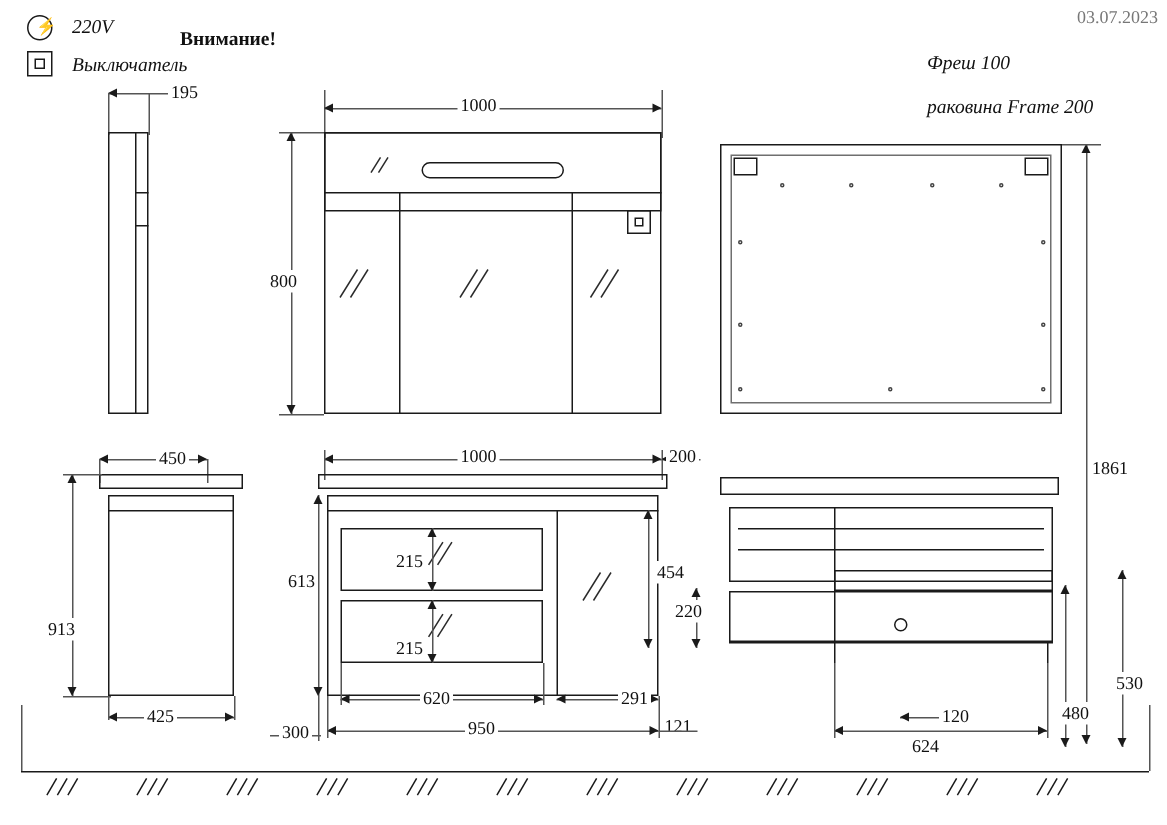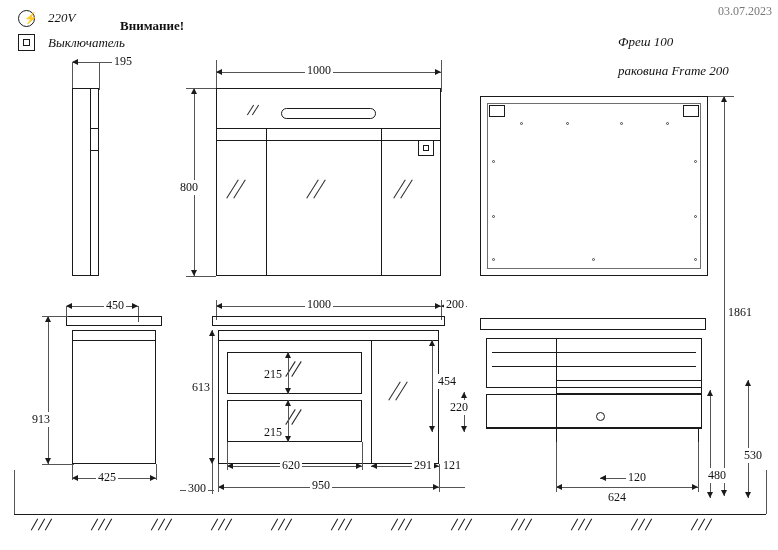--- a/index.html
+++ b/index.html
@@ -232,21 +232,21 @@
   <div class="arrowR" style="left:433px;top:463px;"></div>
   <div class="dim" style="left:384px;top:458px;margin-left:28px;">291</div>
 
   <div class="ln h thin" style="left:218px;top:487px;width:221px;"></div>
   <div class="arrowL" style="left:218px;top:484px;"></div>
   <div class="arrowR" style="left:433px;top:484px;"></div>
   <div class="dim" style="left:310px;top:478px;">950</div>
   <div class="ln v thin" style="left:218px;top:464px;height:28px;"></div>
   <div class="ln v thin" style="left:439px;top:464px;height:28px;"></div>
 
-  <div class="dim" style="left:441px;top:458px;">121</div>
+  <div class="dim" style="left:441px;top:477px;">121</div>
   <div class="ln h thin" style="left:439px;top:487px;width:26px;"></div>
 
   <div class="ln h thin" style="left:180px;top:490px;width:34px;"></div>
   <div class="dim" style="left:186px;top:481px;">300</div>
   <div class="ln v thin" style="left:212px;top:464px;height:30px;"></div>
 
   <div class="box" style="left:480px;top:318px;width:226px;height:12px;"></div>
   <div class="box" style="left:486px;top:338px;width:216px;height:50px;"></div>
   <div class="ln h" style="left:492px;top:352px;width:204px;"></div>
   <div class="ln h" style="left:492px;top:366px;width:204px;"></div>

